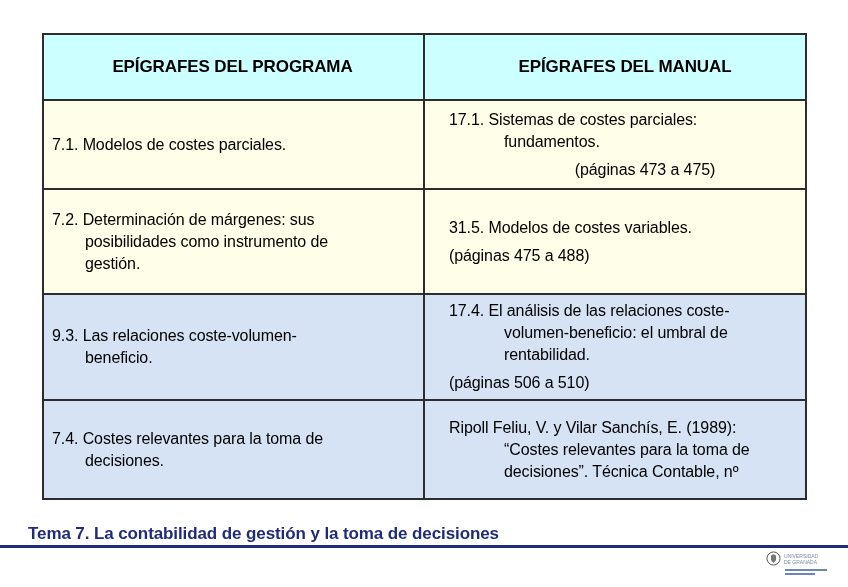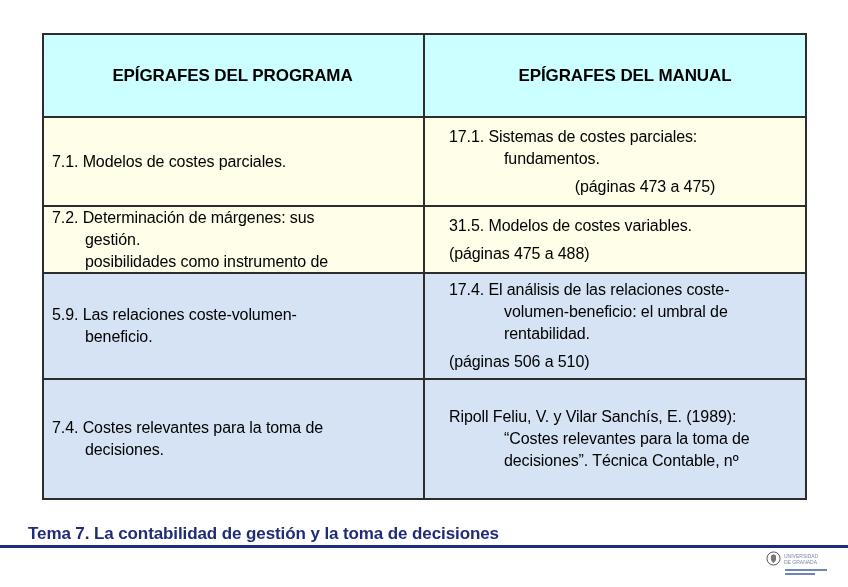--- a/index.html
+++ b/index.html
@@ -52,21 +52,21 @@
   .logo-caption{margin:3px 0 0 19px;}
   .logo-caption .bar{display:block;height:2px;background:var(--logo_blue);margin-bottom:2px;opacity:0.85;}
   .bar1{width:42px;}
   .bar2{width:30px;}
 </style>
 </head>
 <body>
 
 <div class="table">
 
-  <div class="tr" style="height:83px">
+  <div class="tr" style="height:66px">
     <div class="td left cyan hdr">
       <span>EPÍGRAFES DEL PROGRAMA</span>
     </div>
     <div class="td right cyan hdr">
       <span>EPÍGRAFES DEL MANUAL</span>
     </div>
   </div>
 
   <div class="tr" style="height:89px">
     <div class="td left cream">
@@ -78,42 +78,42 @@
       <div class="para">
         <div>17.1. Sistemas de costes parciales:</div>
         <div class="cont-r">fundamentos.</div>
       </div>
       <div class="para pages-ind">
         <div>(páginas 473 a 475)</div>
       </div>
     </div>
   </div>
 
-  <div class="tr" style="height:67px">
+  <div class="tr" style="height:105px">
     <div class="td left cream">
       <div class="para">
         <div>7.2. Determinación de márgenes: sus</div>
+        <div class="cont-l">posibilidades como instrumento de</div>
         <div class="cont-l">gestión.</div>
-        <div class="cont-l">posibilidades como instrumento de</div>
       </div>
     </div>
     <div class="td right cream">
       <div class="para">
         <div>31.5. Modelos de costes variables.</div>
       </div>
       <div class="para">
         <div>(páginas 475 a 488)</div>
       </div>
     </div>
   </div>
 
   <div class="tr" style="height:106px">
     <div class="td left blue">
       <div class="para">
-        <div>5.9. Las relaciones coste-volumen-</div>
+        <div>9.3. Las relaciones coste-volumen-</div>
         <div class="cont-l">beneficio.</div>
       </div>
     </div>
     <div class="td right blue">
       <div class="para">
         <div>17.4. El análisis de las relaciones coste-</div>
         <div class="cont-r">volumen-beneficio: el umbral de</div>
         <div class="cont-r">rentabilidad.</div>
       </div>
       <div class="para">

